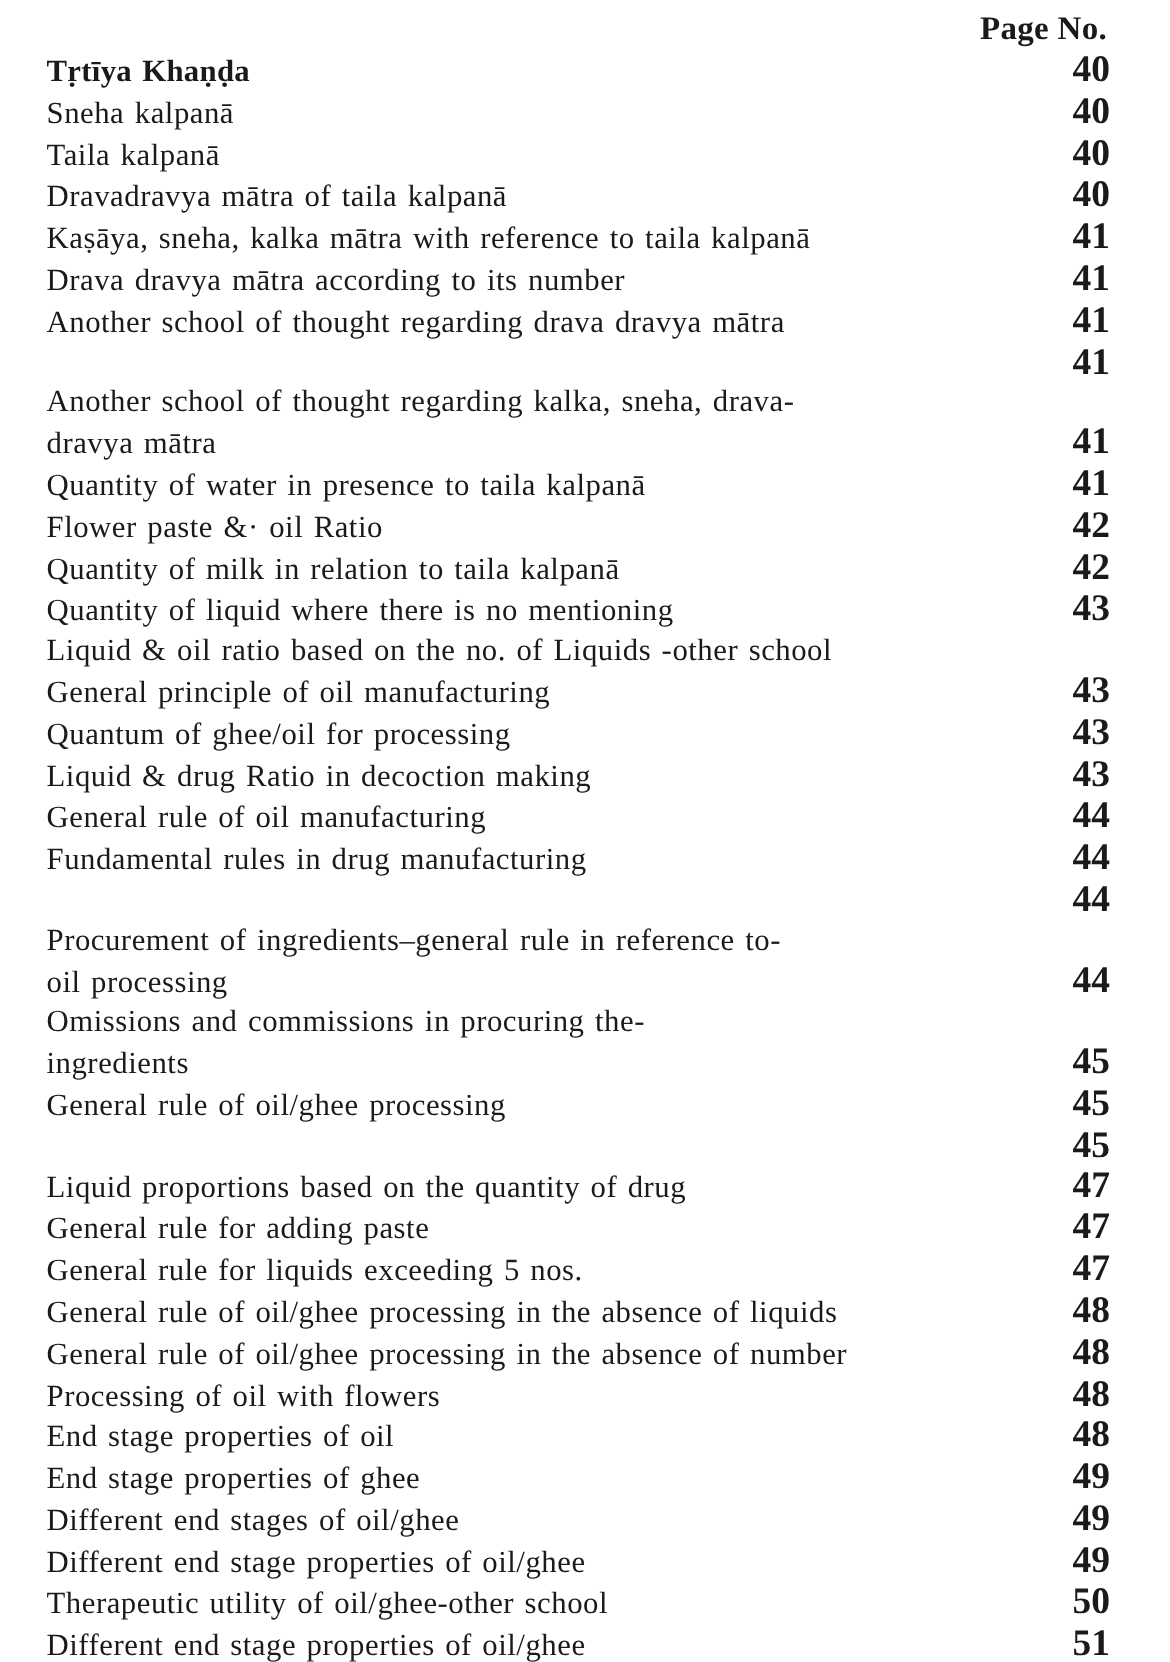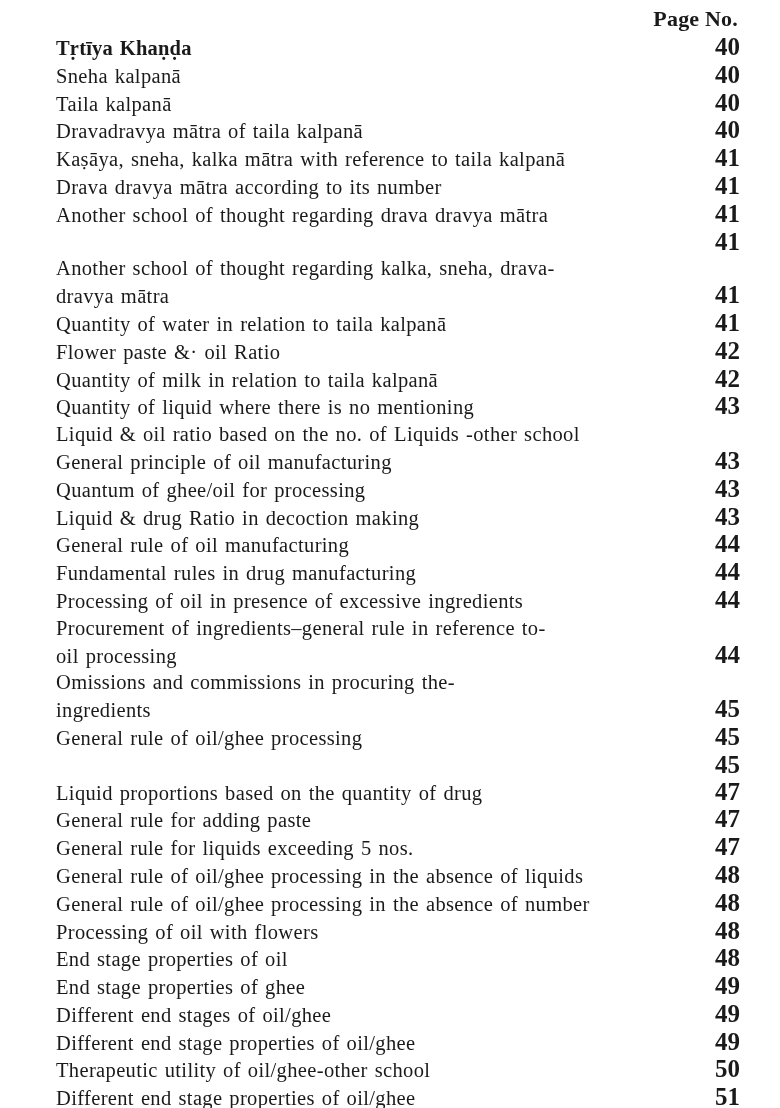--- a/index.html
+++ b/index.html
@@ -12,21 +12,21 @@
     height: 1108px;
     font-family: "Liberation Serif", "DejaVu Serif", serif;
     color: #1a1a1a;
     overflow: hidden;
   }
   .page {
     position: relative;
     width: 780px;
     height: 1108px;
     box-sizing: border-box;
-    padding: 6px 40px 0 56px;
+    padding: 6px 40px 0 31px;
   }
   .toc-header {
     display: flex;
     justify-content: flex-end;
     align-items: baseline;
     font-weight: bold;
     font-size: 22px;
     letter-spacing: 0.2px;
     padding-right: 2px;
     margin-bottom: 2px;
@@ -122,21 +122,21 @@
         <span class="entry">Another school of thought regarding kalka, sneha, drava-</span>
         <span class="spacer"></span>
         <span class="pageno empty"></span>
       </div>
       <div class="row">
         <span class="entry">dravya mātra</span>
         <span class="spacer"></span>
         <span class="pageno">41</span>
       </div>
       <div class="row">
-        <span class="entry">Quantity of water in relation to taila kalpanā</span>
+        <span class="entry">Quantity of water in presence to taila kalpanā</span>
         <span class="spacer"></span>
         <span class="pageno">41</span>
       </div>
       <div class="row">
         <span class="entry">Flower paste &amp;· oil Ratio</span>
         <span class="spacer"></span>
         <span class="pageno">42</span>
       </div>
       <div class="row">
         <span class="entry">Quantity of milk in relation to taila kalpanā</span>
@@ -172,21 +172,20 @@
         <span class="entry">General rule of oil manufacturing</span>
         <span class="spacer"></span>
         <span class="pageno">44</span>
       </div>
       <div class="row">
         <span class="entry">Fundamental rules in drug manufacturing</span>
         <span class="spacer"></span>
         <span class="pageno">44</span>
       </div>
       <div class="row">
-        <span class="entry">Processing of oil in presence of excessive ingredients</span>
         <span class="spacer"></span>
         <span class="pageno">44</span>
       </div>
       <div class="row">
         <span class="entry">Procurement of ingredients–general rule in reference to-</span>
         <span class="spacer"></span>
         <span class="pageno empty"></span>
       </div>
       <div class="row">
         <span class="entry">oil processing</span>

